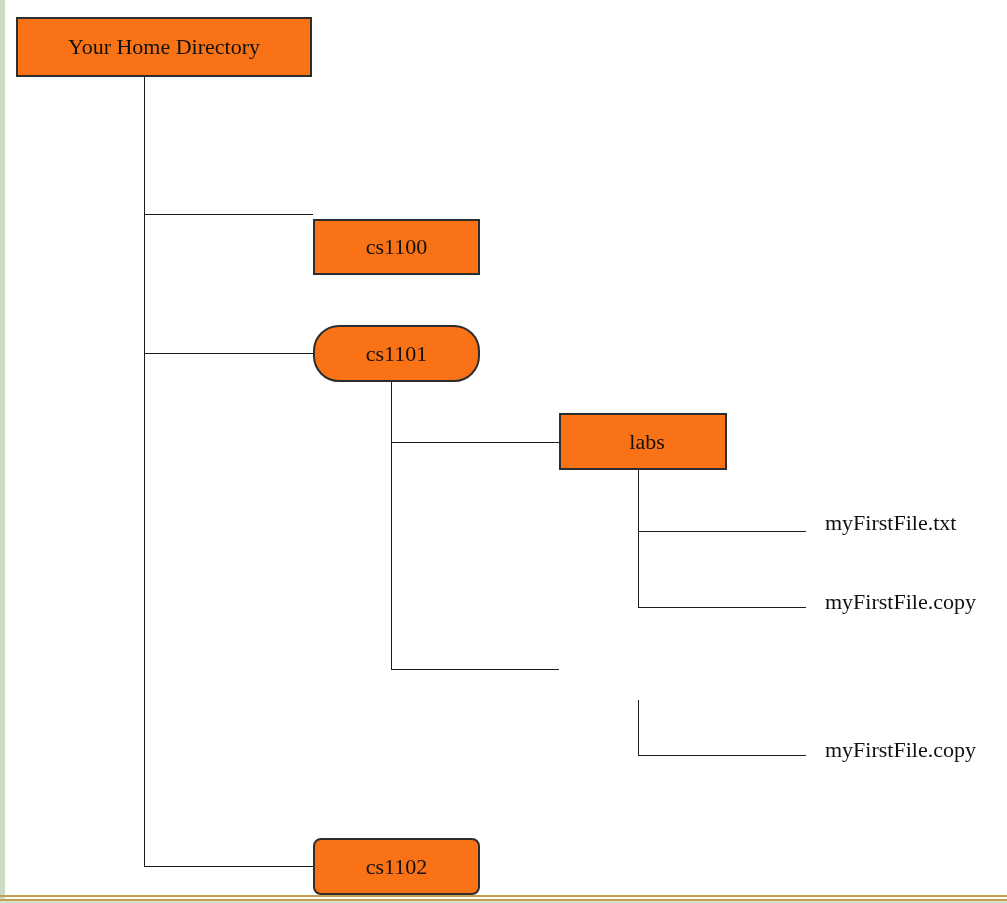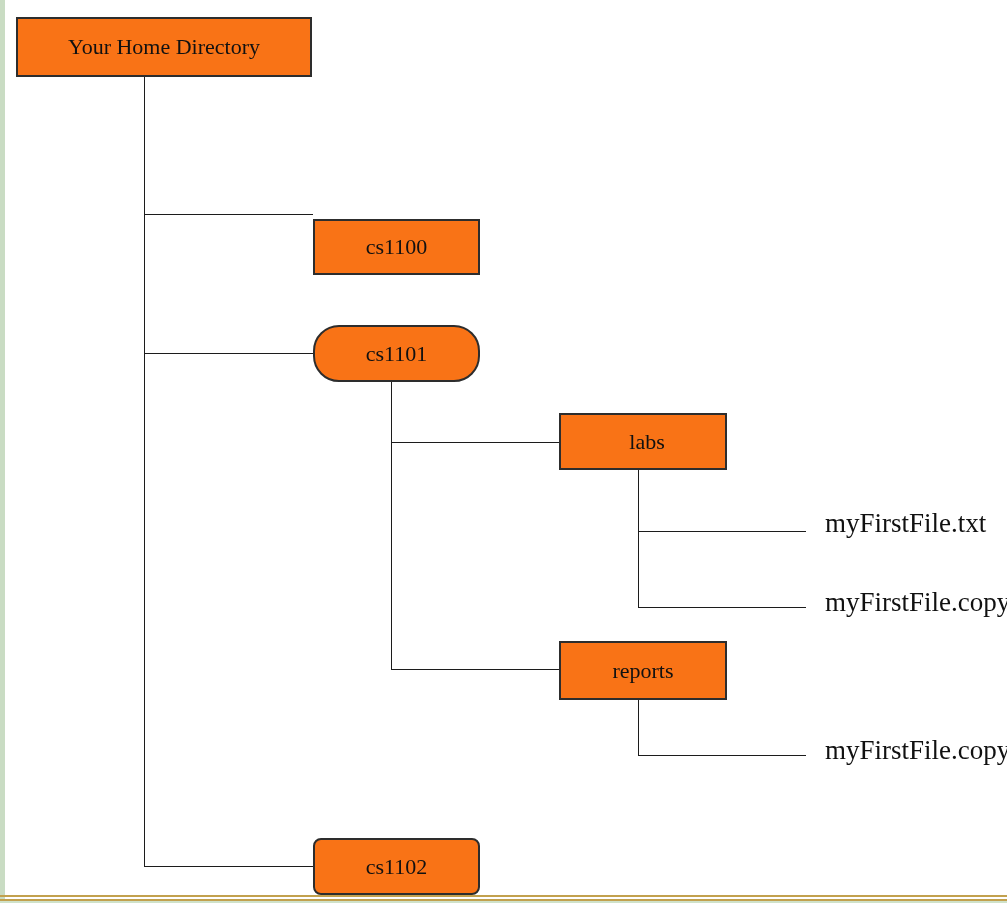--- a/index.html
+++ b/index.html
@@ -55,21 +55,21 @@
   }
   .hline, .vline {
     position: absolute;
     background: var(--line, #1c1c1c);
     z-index: 1;
   }
   .hline { height: 1px; }
   .vline { width: 1px; }
   .file-label {
     position: absolute;
-    font-size: 27px;
+    font-size: 22px;
     line-height: 26px;
     white-space: nowrap;
     z-index: 2;
   }
 
   
   #home-box    { left: 16px;  top: 17px;  width: 296px; height: 60px; }
   #cs1100-box  { left: 313px; top: 187px; width: 167px; height: 56px; margin-top: 32px; }
   #cs1101-box  { left: 313px; top: 325px; width: 167px; height: 57px; border-radius: 26px; }
   #cs1102-box  { left: 313px; top: 838px; width: 167px; height: 57px; border-radius: 8px; }
@@ -125,23 +125,20 @@
   </div>
 
   <div class="node-box" id="cs1101-box">
     <span>cs1101</span>
   </div>
 
   <div class="node-box" id="labs-box">
     <span>labs</span>
   </div>
 
-  <div class="node-box" id="reports-box">
-    <span>reports</span>
-  </div>
 
   <div class="node-box" id="cs1102-box">
     <span>cs1102</span>
   </div>
 
   <div class="file-label" id="file-txt-label">myFirstFile.txt</div>
 
   <div class="file-label" id="file-copy1-label">myFirstFile.copy</div>
 
   <div class="file-label" id="file-copy2-label">myFirstFile.copy</div>

